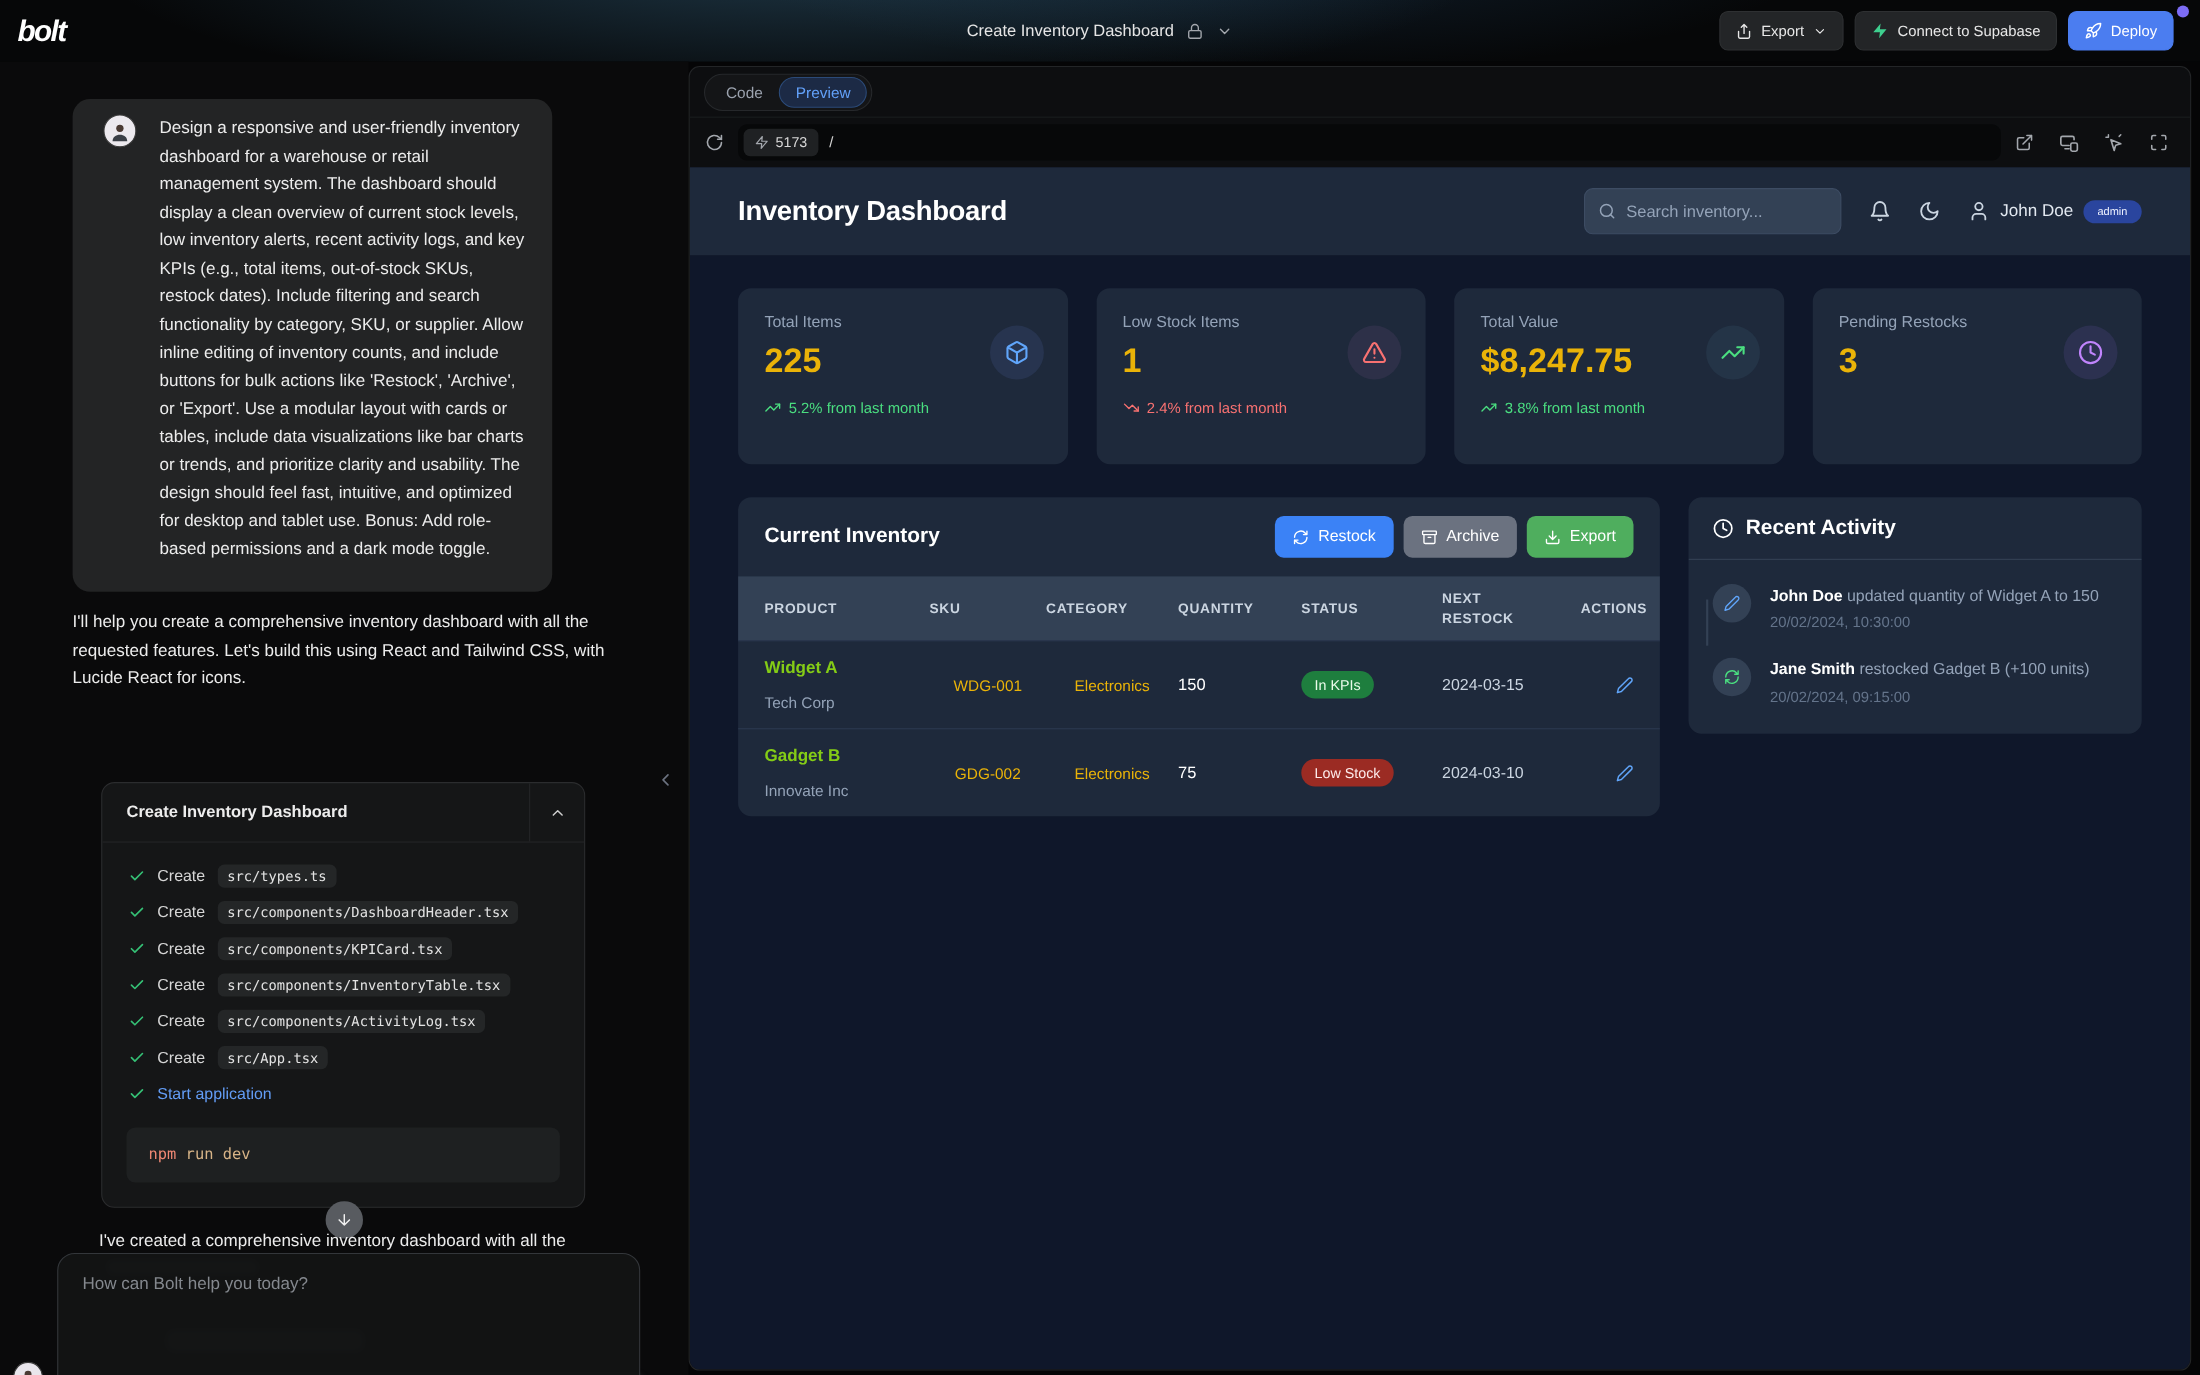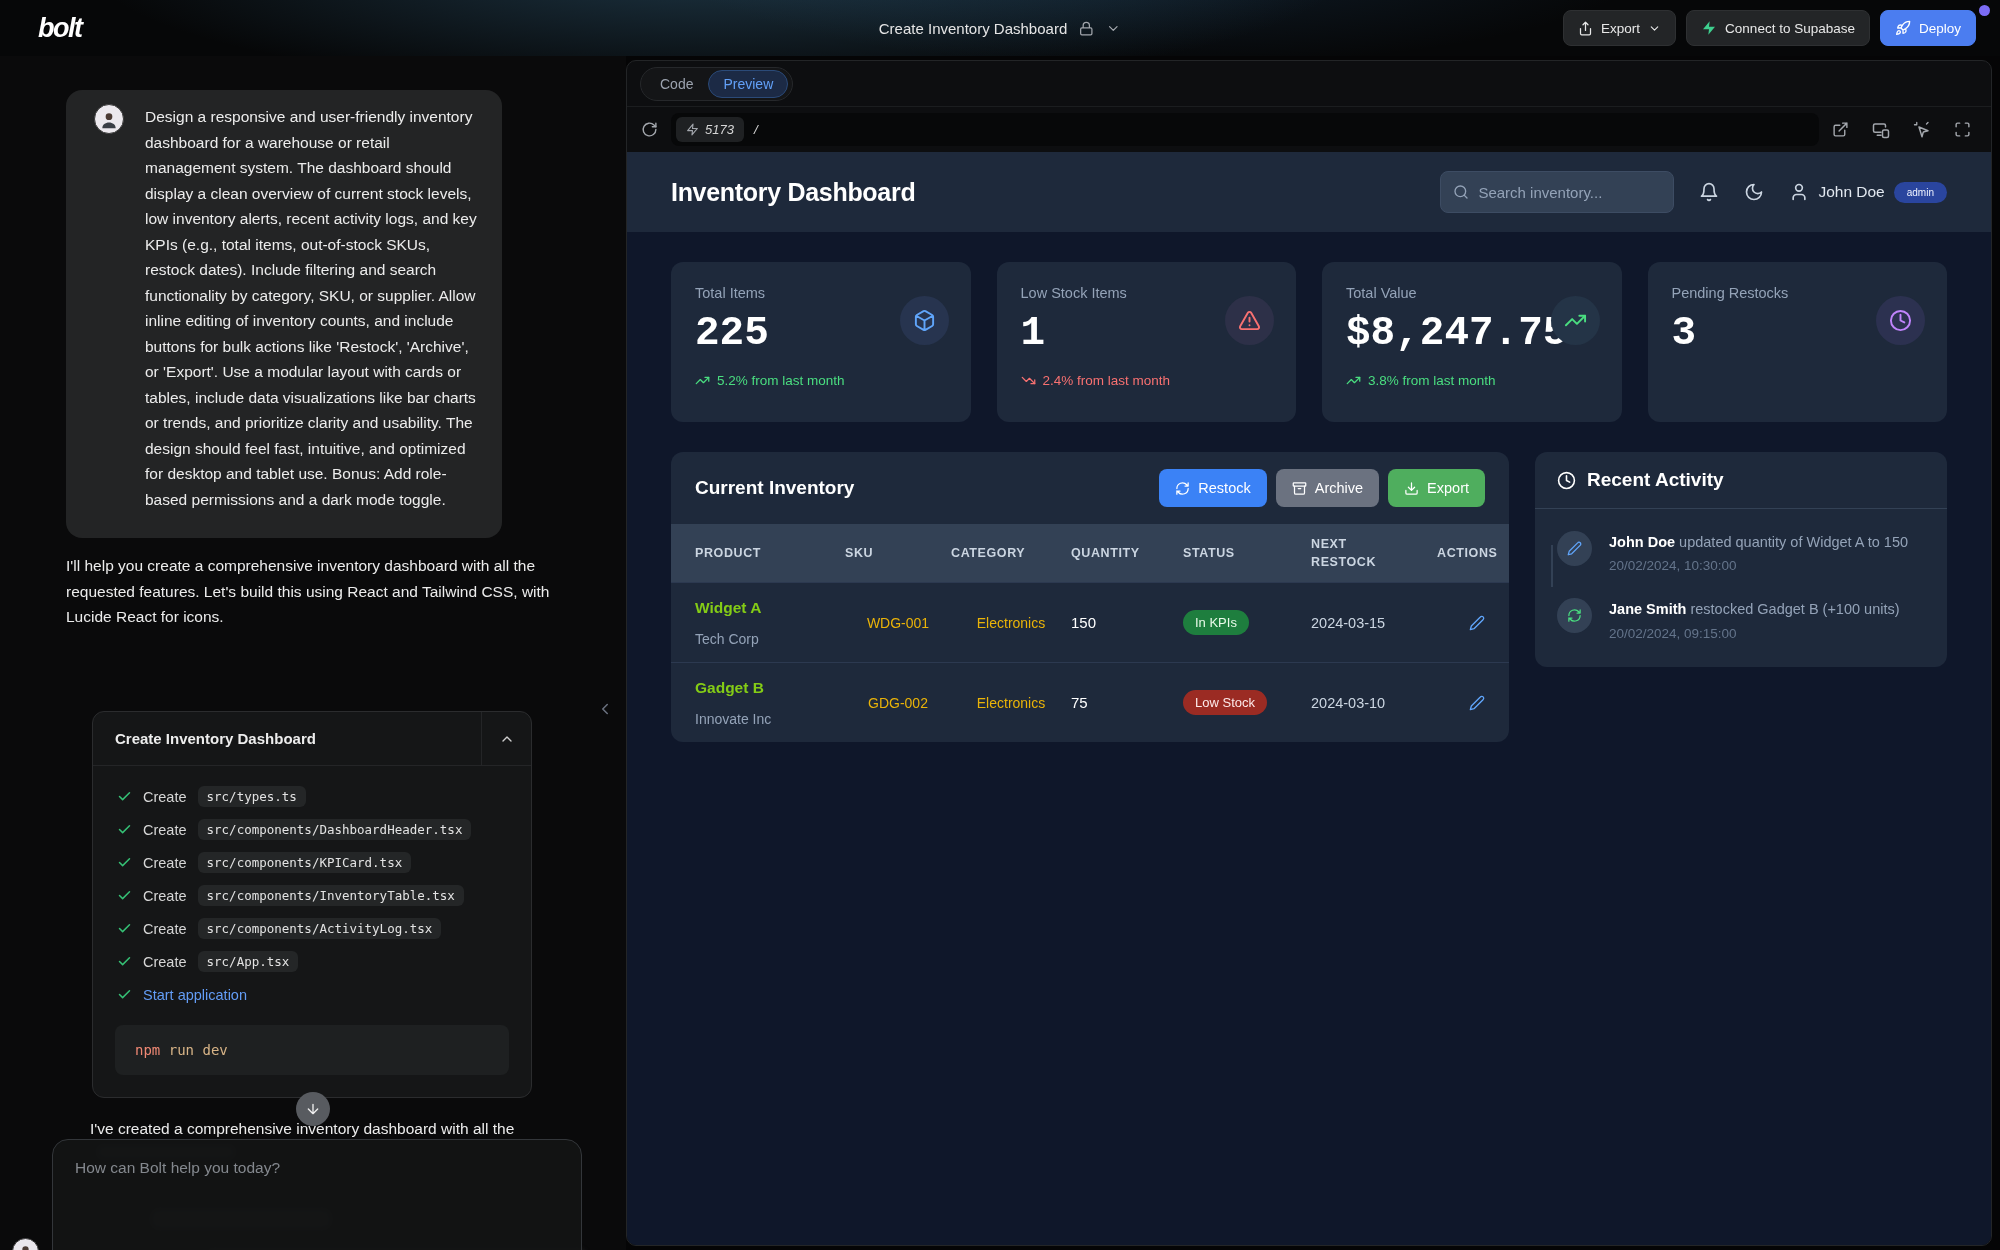--- a/index.html
+++ b/index.html
@@ -14,21 +14,21 @@
 
   
   .topbar {
     position:absolute; left:0; top:0; width:2000px; height:56px;
     background:
       radial-gradient(900px 180px at 36% -60%, rgba(64,122,158,0.40), transparent 70%),
       radial-gradient(700px 150px at 58% -70%, rgba(38,80,118,0.30), transparent 70%),
       #060708;
     display:flex; align-items:center;
   }
-  .logo { font-size:27px; font-weight:bold; font-style:italic; letter-spacing:-1.5px; color:#fff; margin-left:38px; }
+  .logo { font-size:27px; font-weight:bold; font-style:italic; letter-spacing:-1.5px; color:#fff; margin-left:16px; }
   .title-group {
     position:absolute; left:50%; top:0; height:56px; transform:translateX(-50%);
     display:flex; align-items:center; gap:12px; color:#e5e5e5;
   }
   .title-group .proj-title { font-size:15px; font-weight:500; }
   .title-group .t-icon { color:#a3a7ad; }
   .topbar-right { position:absolute; right:24px; top:0; height:56px; display:flex; align-items:center; gap:10px; }
   .tb-btn {
     display:flex; align-items:center; gap:8px; height:36px; padding:0 14px;
     background:#232527; border:1px solid #2e3032; border-radius:8px;
@@ -107,21 +107,21 @@
     background:#0d0e10; border:1px solid #232527; border-radius:10px;
     display:flex; flex-direction:column; overflow:hidden;
   }
   .wb-tabs { height:45px; display:flex; align-items:center; padding-left:13px; }
   .seg {
     display:flex; align-items:center; background:#141517; border:1px solid #26282b;
     border-radius:18px; height:34px; padding:0 4px;
   }
   .seg .seg-item { padding:6px 15px; font-size:14px; color:#9ca3af; border-radius:15px; cursor:pointer; }
   .seg .seg-item.active { background:#1c2a45; color:#62a0f8; border:1px solid #2b4a78; padding:5px 14px; }
-  .wb-urlbar { height:46px; border-top:1px solid #1b1d1f; display:flex; align-items:center; gap:13px; padding:0 14px;font-style:italic; }
+  .wb-urlbar { height:46px; border-top:1px solid #1b1d1f; display:flex; align-items:center; gap:13px; padding:0 14px; }
   .reload-btn { color:#a3a7ad; cursor:pointer; }
   .url-box { flex:1; height:33px; background:#070809; border-radius:8px; display:flex; align-items:center; gap:10px; padding:0 5px; }
   .port-pill { display:flex; align-items:center; gap:6px; background:#1f2123; border-radius:6px; height:25px; padding:0 10px; color:#a3a7ad; cursor:pointer; }
   .port-pill span { font-size:13px; color:#d6d6d6; }
   .url-path { font-size:13.5px; color:#d6d6d6; }
   .url-actions { display:flex; align-items:center; gap:23px; color:#a3a7ad; padding-right:6px; }
   .url-actions .ic { cursor:pointer; }
   .wb-view { flex:1; overflow:hidden; }
 
   
@@ -140,21 +140,21 @@
   .search-box input::placeholder { color:#94a3b8; }
   .hdr-icon { color:#cbd5e1; cursor:pointer; }
   .user-chip { display:flex; align-items:center; gap:9px; }
   .user-chip .name { font-size:15.5px; color:#e2e8f0; }
   .role-pill { background:#2a459e; color:#eef2ff; font-size:10px; padding:5px 13px; border-radius:999px; }
 
   .app-main { flex:1; padding:30px 44px; overflow:hidden; }
   .kpi-grid { display:grid; grid-template-columns:repeat(4,1fr); gap:26px; margin-bottom:30px; }
   .kpi-card { background:#1e293b; border-radius:12px; padding:23px 24px; position:relative; height:160px; }
   .kpi-label { font-size:14.5px; color:#94a3b8; }
-  .kpi-value { font-size:41px; font-weight:bold; color:#ffffff; margin-top:9px;font-family:Liberation Mono, monospace; }
+  .kpi-value { font-size:31px; font-weight:bold; color:#eab308; margin-top:9px; }
   .kpi-trend { display:flex; align-items:center; gap:7px; margin-top:17px; font-size:13.5px; }
   .kpi-trend.up { color:#4ade80; } .kpi-trend.down { color:#f87171; }
   .kpi-iconwrap {
     position:absolute; right:22px; top:34px; width:49px; height:49px; border-radius:50%;
     background:#27344f; display:flex; align-items:center; justify-content:center;
   }
   .kpi-iconwrap.blue { color:#60a5fa; } .kpi-iconwrap.red { color:#f87171; background:#2d3048; }
   .kpi-iconwrap.green { color:#4ade80; background:#243447; } .kpi-iconwrap.purple { color:#c084fc; background:#2c3150; }
 
   .content-row { display:flex; gap:26px; align-items:flex-start; }

